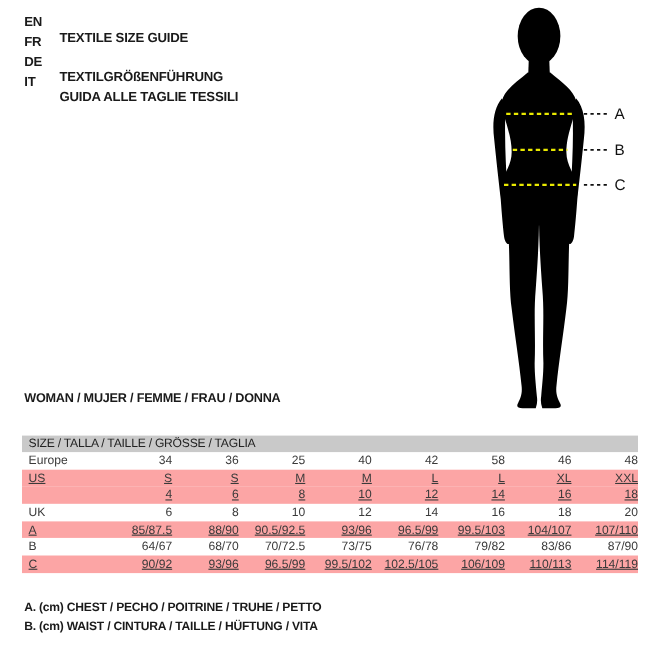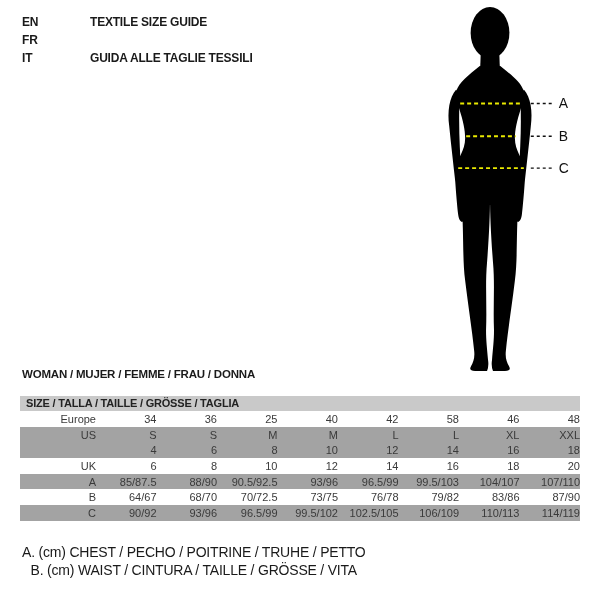--- a/index.html
+++ b/index.html
@@ -7,61 +7,65 @@
   body {
     position: relative;
     background: #ffffff;
     font-family: "Liberation Sans", sans-serif;
     color: #1a1a1a;
     overflow: hidden;
   }
 
   
   .lang-list { position: absolute; left: 22px; top: 13px; }
-  .lang-row { display: flex; height: 18px; align-items: center; }
+  .lang-row { display: flex; height: 18px; align-items: flex-start; flex-direction: column; }
   .lang-code { width: 36px; font-weight: 700; font-size: 12px; letter-spacing: -0.2px; }
   .lang-title { font-weight: 700; font-size: 12px; letter-spacing: -0.2px; margin-left: 32px; }
 
   
   .figure { position: absolute; left: 398px; top: 2px; width: 192px; height: 378px; }
   .figure svg { display: block; }
   .marker-letter { font-family: "Liberation Sans", sans-serif; font-size: 14px; fill: #111; }
 
   
-  .woman-caption { position: absolute; left: 22px; top: 368px; font-weight: 700; font-size: 11.5px; letter-spacing: -0.2px; }
+  .woman-caption { position: absolute; left: 22px; top: 356px; font-weight: 700; font-size: 11.5px; letter-spacing: -0.2px; }
 
   
   .size-table { position: absolute; left: 20px; top: 396px; width: 560px; }
   .size-table-header {
     height: 15px; line-height: 15px; background: #c9c9c9;
-    font-weight: 700; font-size: 11px; padding-left: 6px; color: #222;
+    font-weight: 400; font-size: 11px; padding-left: 6px; color: #222;
     letter-spacing: -0.2px;
   }
   .trow {
     display: grid; grid-template-columns: 76px repeat(8, 1fr);
     height: 15.7px; align-items: center; font-size: 11px; color: #3a3a3a;
   }
-  .trow.shaded { background: #a3a3a3; }
-  .trow .rlabel { padding-left: 6px; text-align: right; }
+  .trow.shaded { background: #fca5a5; text-decoration: underline; }
+  .trow .rlabel { padding-left: 6px; text-align: left; }
   .trow .val { text-align: right; }
 
   
   .legend { position: absolute; left: 22px; top: 543px; }
-  .legend-line { height: 18px; line-height: 18px; font-weight: 400; font-size: 14px; letter-spacing: -0.2px; text-align: center; }
+  .legend-line { height: 18px; line-height: 18px; font-weight: 700; font-size: 11px; letter-spacing: -0.2px; }
 </style>
 </head>
 <body>
 
 <div class="lang-list">
   <div class="lang-row">
     <span class="lang-code">EN</span>
     <span class="lang-title">TEXTILE SIZE GUIDE</span>
   </div>
   <div class="lang-row">
     <span class="lang-code">FR</span>
+  </div>
+  <div class="lang-row">
+    <span class="lang-code">DE</span>
+    <span class="lang-title">TEXTILGRÖßENFÜHRUNG</span>
   </div>
   <div class="lang-row">
     <span class="lang-code">IT</span>
     <span class="lang-title">GUIDA ALLE TAGLIE TESSILI</span>
   </div>
 </div>
 
 <div class="figure">
   <svg width="192" height="378" viewBox="0 0 192 380">
     <g fill="#000000">
@@ -224,14 +228,14 @@
     <span class="val">99.5/102</span>
     <span class="val">102.5/105</span>
     <span class="val">106/109</span>
     <span class="val">110/113</span>
     <span class="val">114/119</span>
   </div>
 </div>
 
 <div class="legend">
   <div class="legend-line">A. (cm) CHEST / PECHO / POITRINE / TRUHE / PETTO</div>
-  <div class="legend-line">B. (cm) WAIST / CINTURA / TAILLE / GRÖSSE / VITA</div>
+  <div class="legend-line">B. (cm) WAIST / CINTURA / TAILLE / HÜFTUNG / VITA</div>
 </div>
 
 </body></html>

